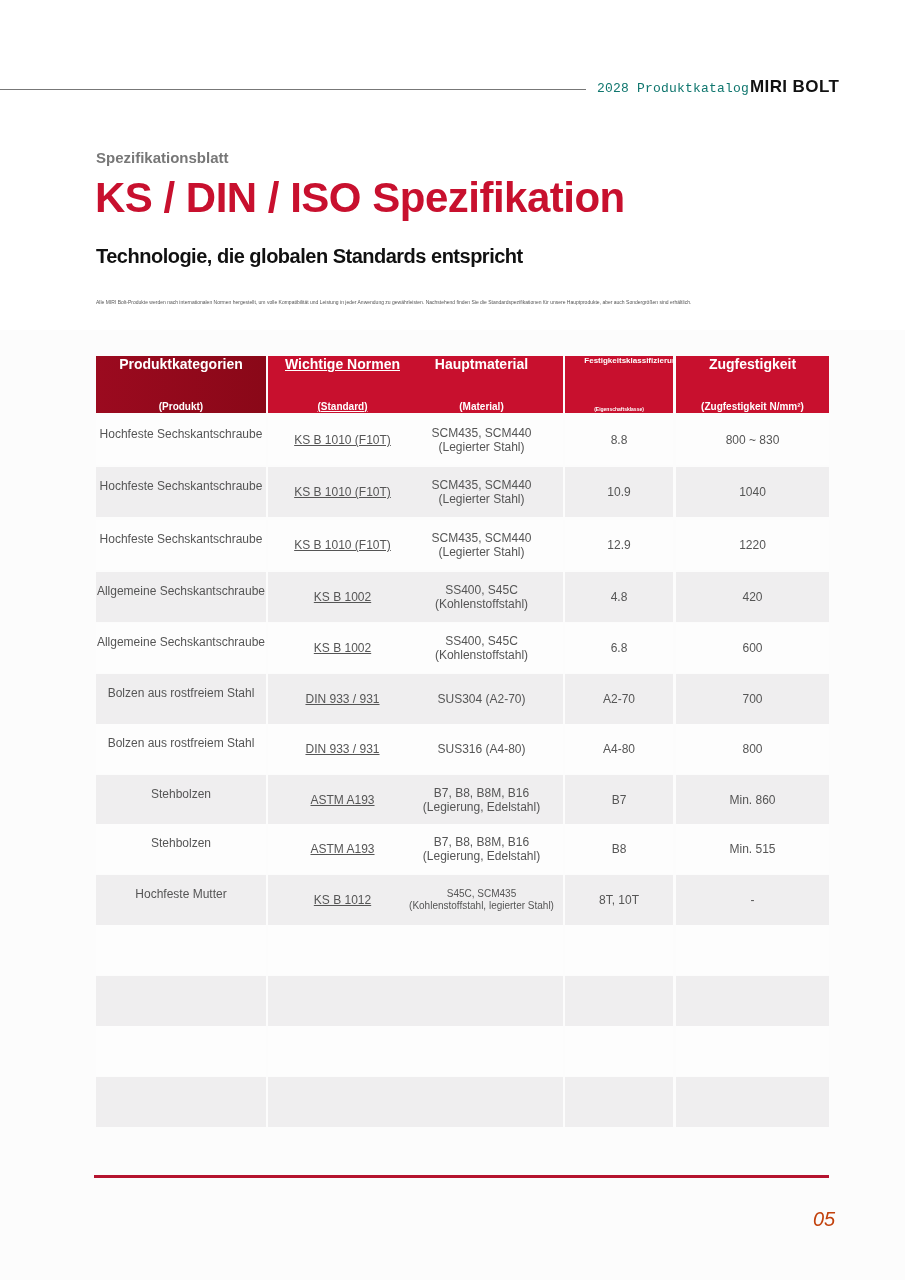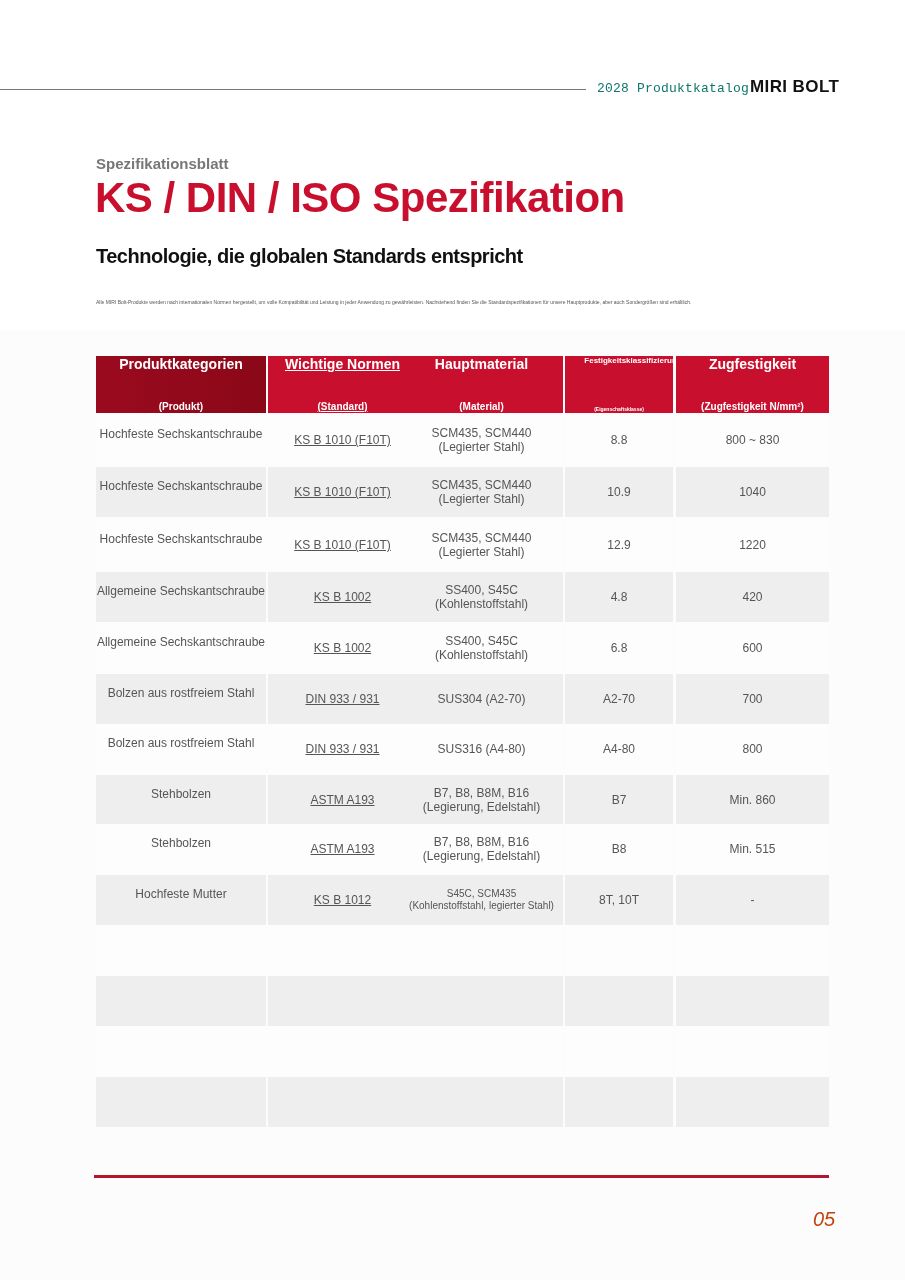--- a/index.html
+++ b/index.html
@@ -6,21 +6,21 @@
   body {
     width: 905px; height: 1280px; position: relative; overflow: hidden;
     background: #ffffff;
     font-family: "Liberation Sans", "DejaVu Sans", sans-serif;
     color: #333;
   }
   .topbar-line { position: absolute; left: 0; top: 89px; width: 586px; height: 1px; background: #777; }
   .catalog-label { position: absolute; left: 597px; top: 81px; font-size: 13px; color: #0f766e; letter-spacing: 0.2px; font-family: Liberation Mono, monospace; }
   .brand { position: absolute; left: 750px; top: 77px; font-size: 17px; font-weight: bold; color: #111; letter-spacing: 0.4px; }
 
-  .kicker { position: absolute; left: 96px; top: 149px; font-size: 15px; font-weight: bold; color: #777; margin-top: 6px; }
+  .kicker { position: absolute; left: 96px; top: 149px; font-size: 15px; font-weight: bold; color: #777; }
   .title { position: absolute; left: 95px; top: 174px; font-size: 42px; font-weight: bold; color: #c8102e; letter-spacing: -0.5px; white-space: nowrap; }
   .subtitle { position: absolute; left: 96px; top: 245px; font-size: 20px; font-weight: bold; color: #111; letter-spacing: -0.5px; }
   .intro { position: absolute; left: 96px; top: 299px; font-size: 5px; color: #555; white-space: nowrap; }
 
   .page-bg { position: absolute; left: 0; top: 330px; width: 905px; height: 950px; background: #fcfcfc; }
 
   .table { position: absolute; left: 96px; top: 356px; width: 733px; }
   .hrow { position: relative; height: 57px; }
   .hcell {
     position: absolute; top: 0; height: 57px; background: #c8102e; color: #fff;

